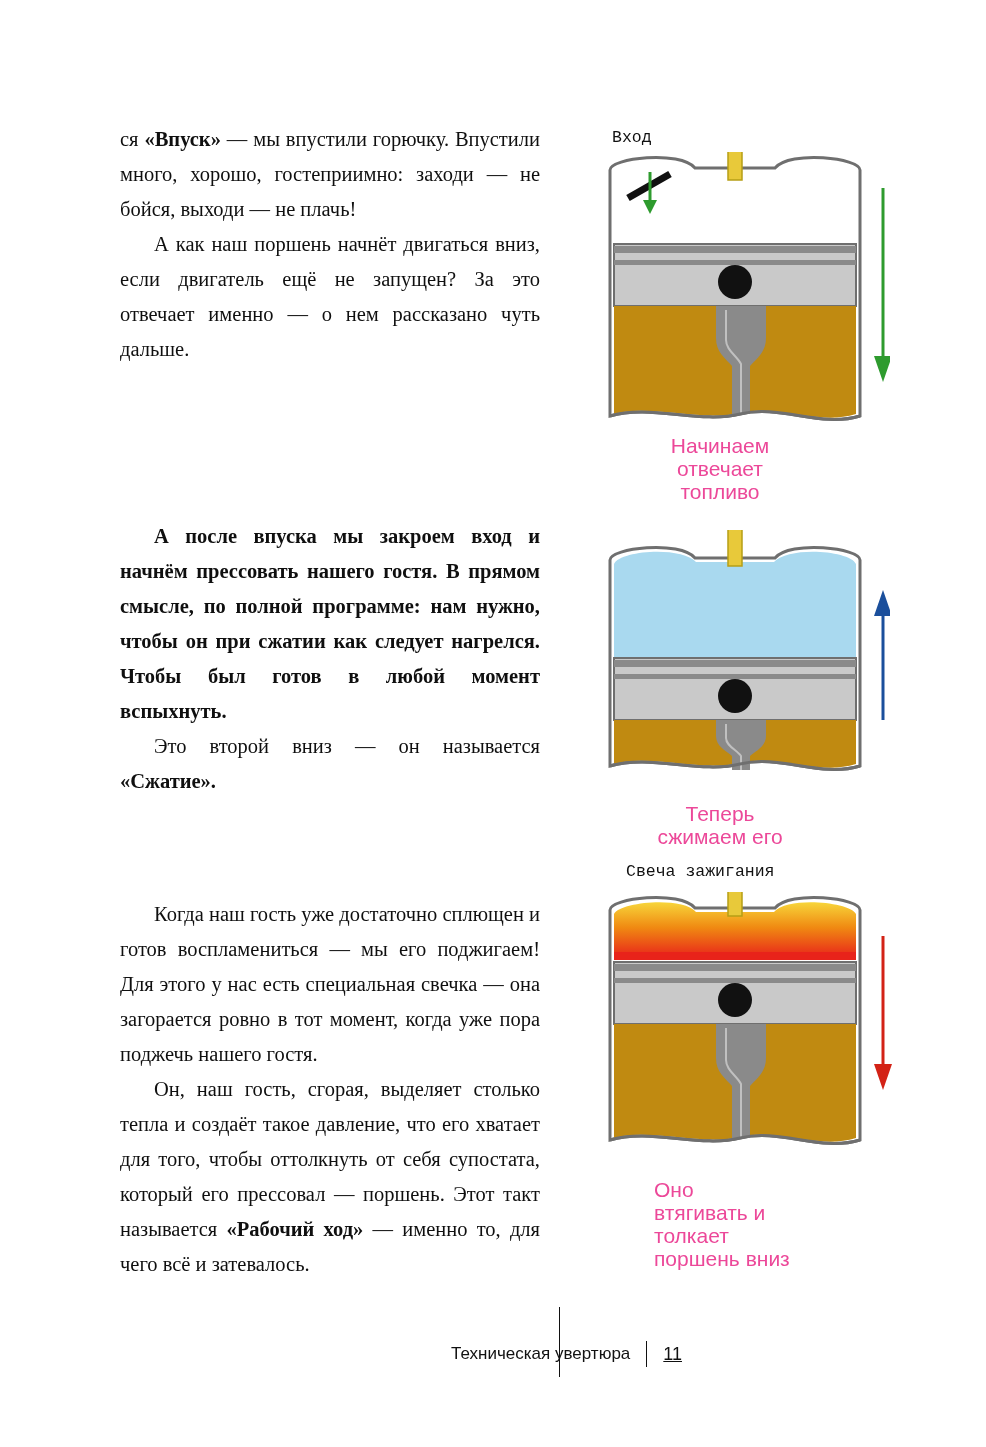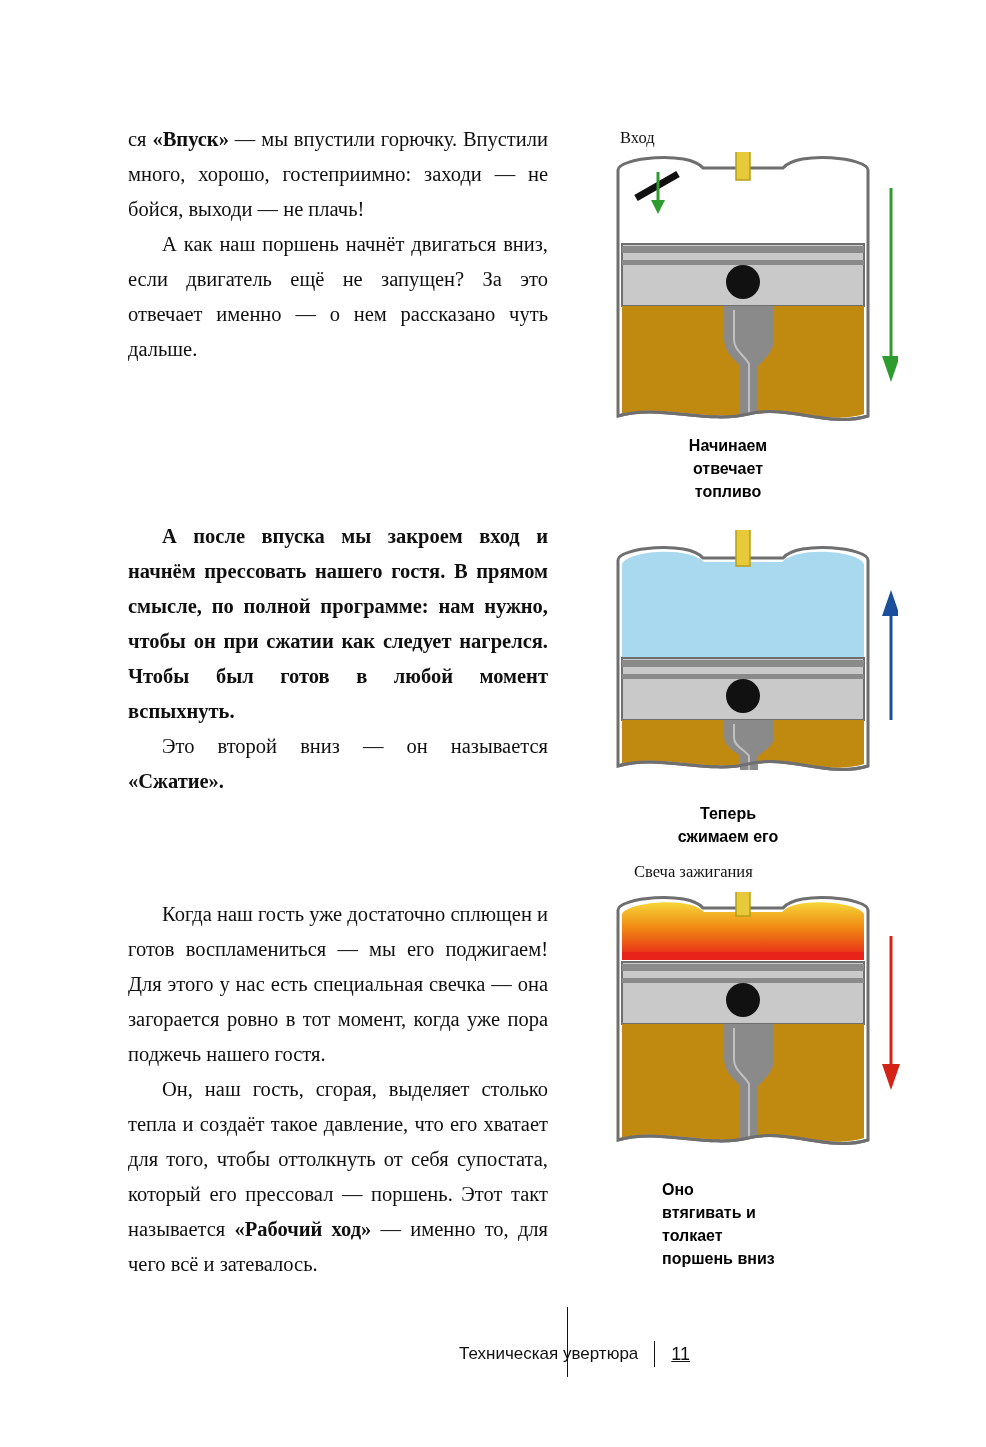--- a/index.html
+++ b/index.html
@@ -10,21 +10,21 @@
   body {
     width: 986px;
     height: 1447px;
     position: relative;
     font-family: "Liberation Serif", serif;
     color: #111111;
     overflow: hidden;
   }
   .page {
     position: absolute;
-    left: 8px; top: 0;
+    left: 0; top: 0;
     width: 804px;
     height: 1447px;
     background: #ffffff;
   }
 
   
   .text-col {
     position: absolute;
     left: 120px;
     top: 122px;
@@ -46,28 +46,27 @@
   .block-3 { margin-top: 98px; }
   b { font-weight: bold; }
 
   
   .fig {
     position: absolute;
     font-family: "Liberation Sans", sans-serif;
   }
   .fig-label {
     font-family: "Liberation Sans", sans-serif;
-    font-size: 16px;
+    font-size: 21px;
     line-height: 23px;
-    color: #000000;
+    color: #ec4899;
     text-align: center;
-    font-weight: bold;
   }
   .fig-top-label {
-    font-family: Liberation Serif, serif;
+    font-family: Liberation Mono, monospace;
     font-size: 16.5px;
     color: #111;
   }
 
   
   .footer {
     position: absolute;
     right: 122px;
     bottom: 80px;
     display: flex;

